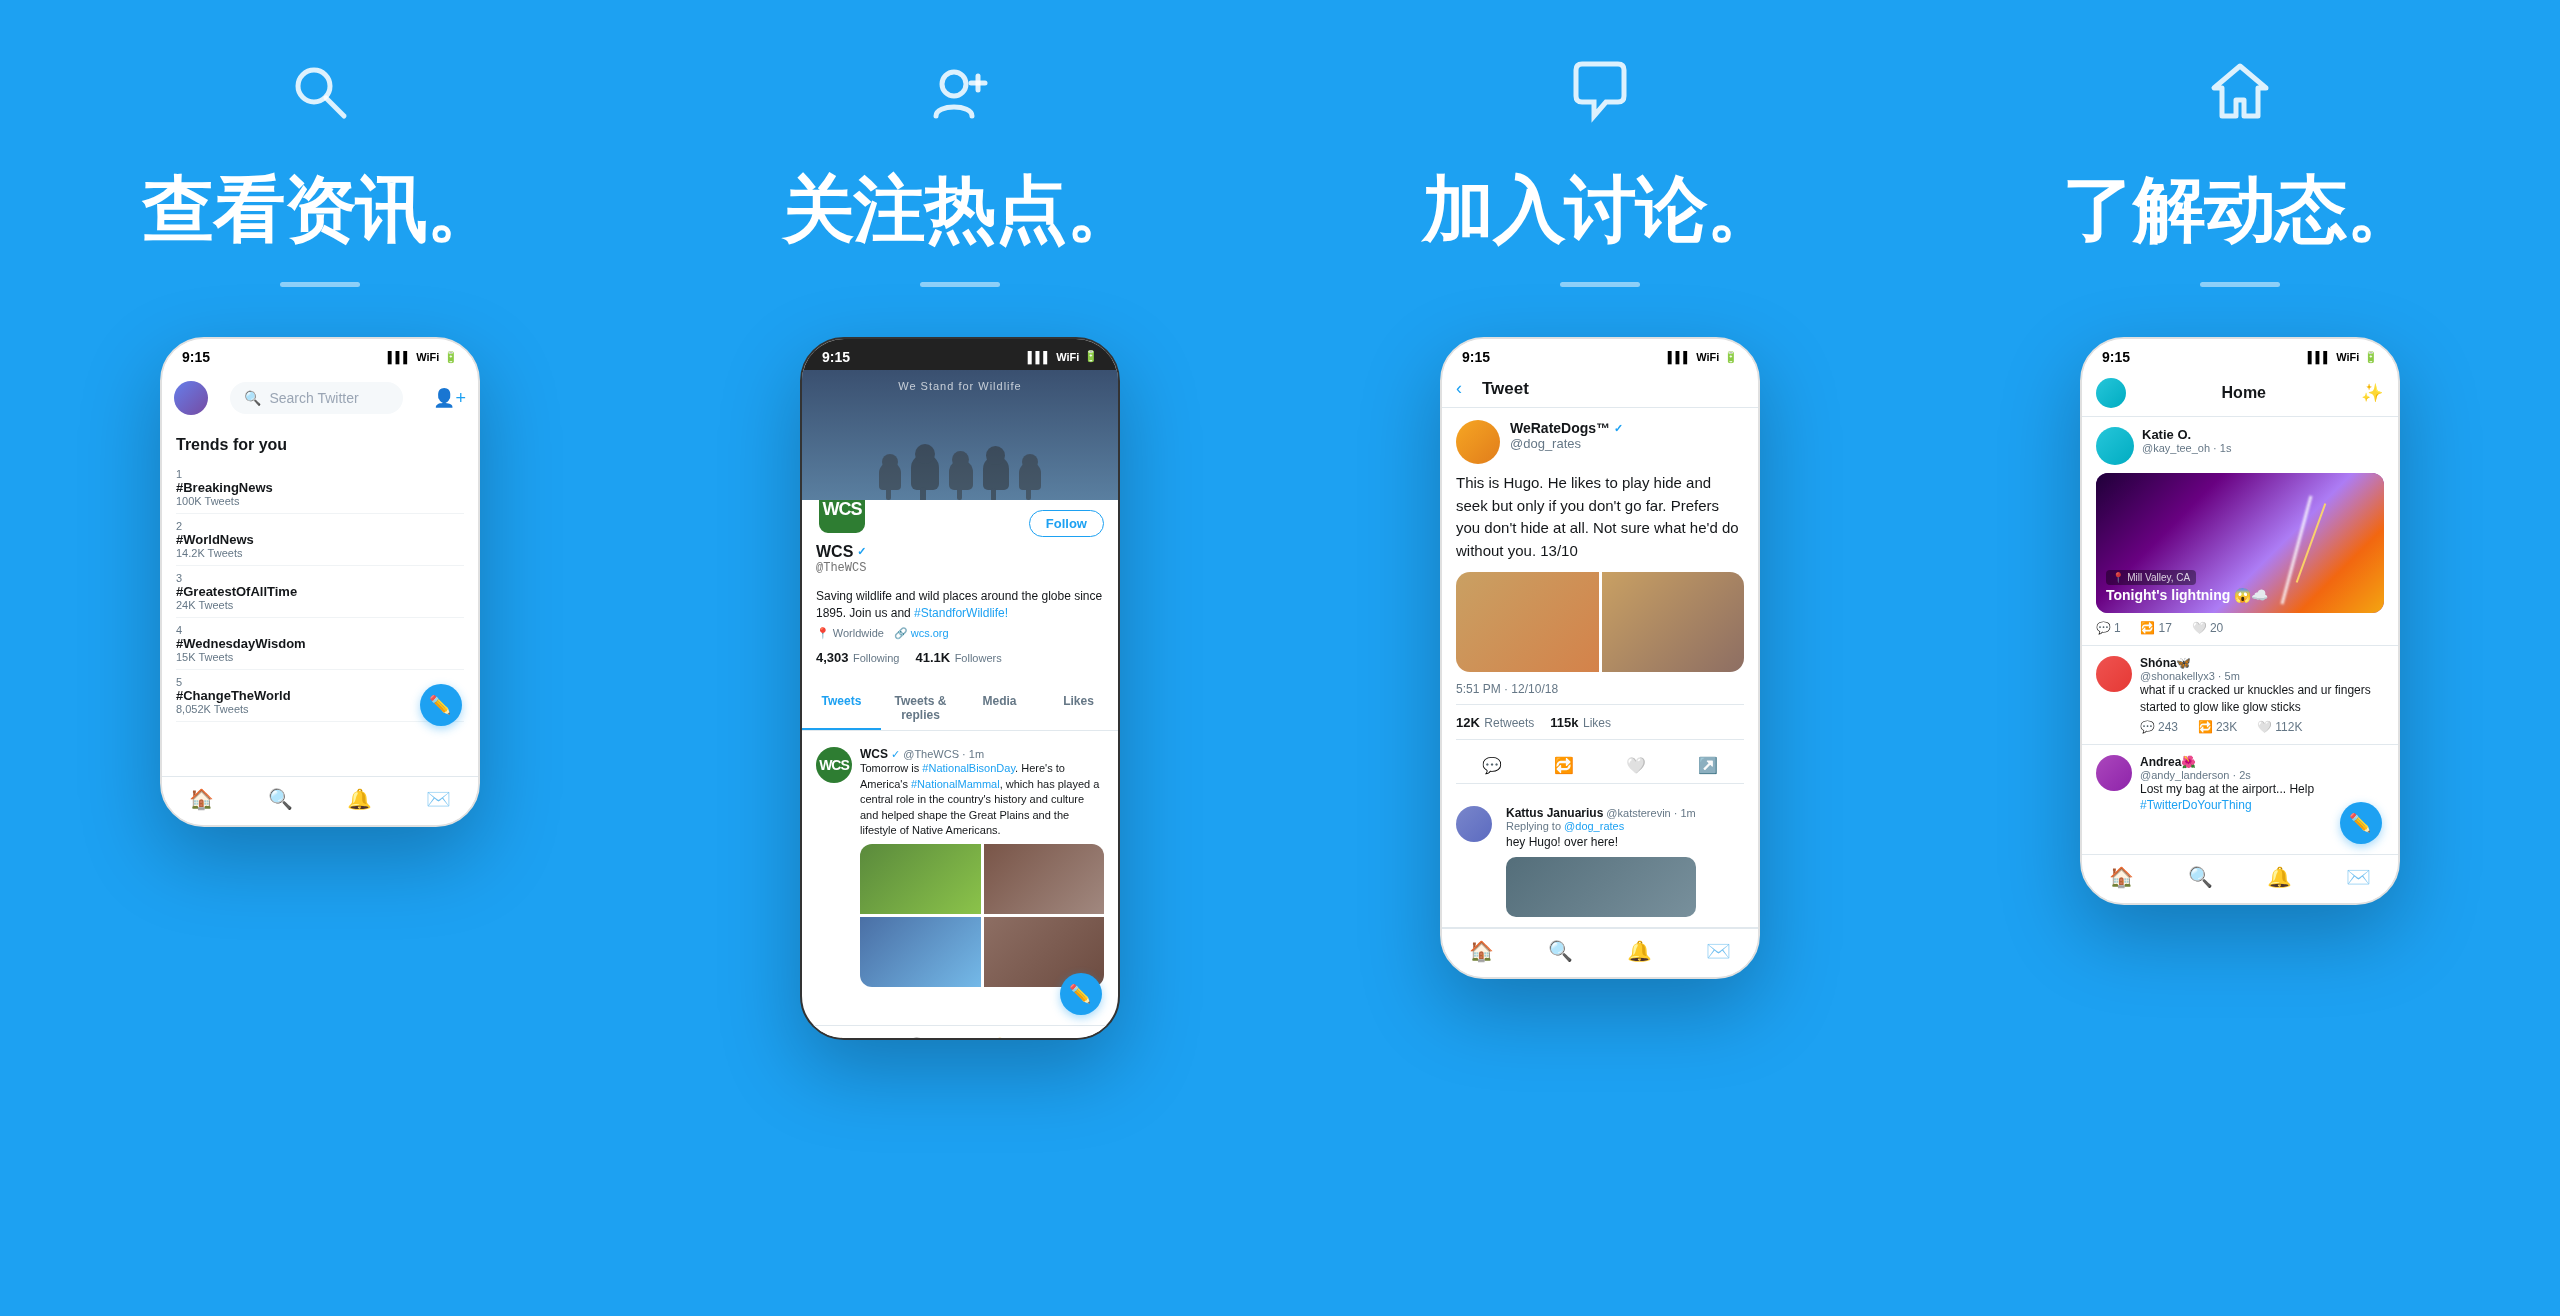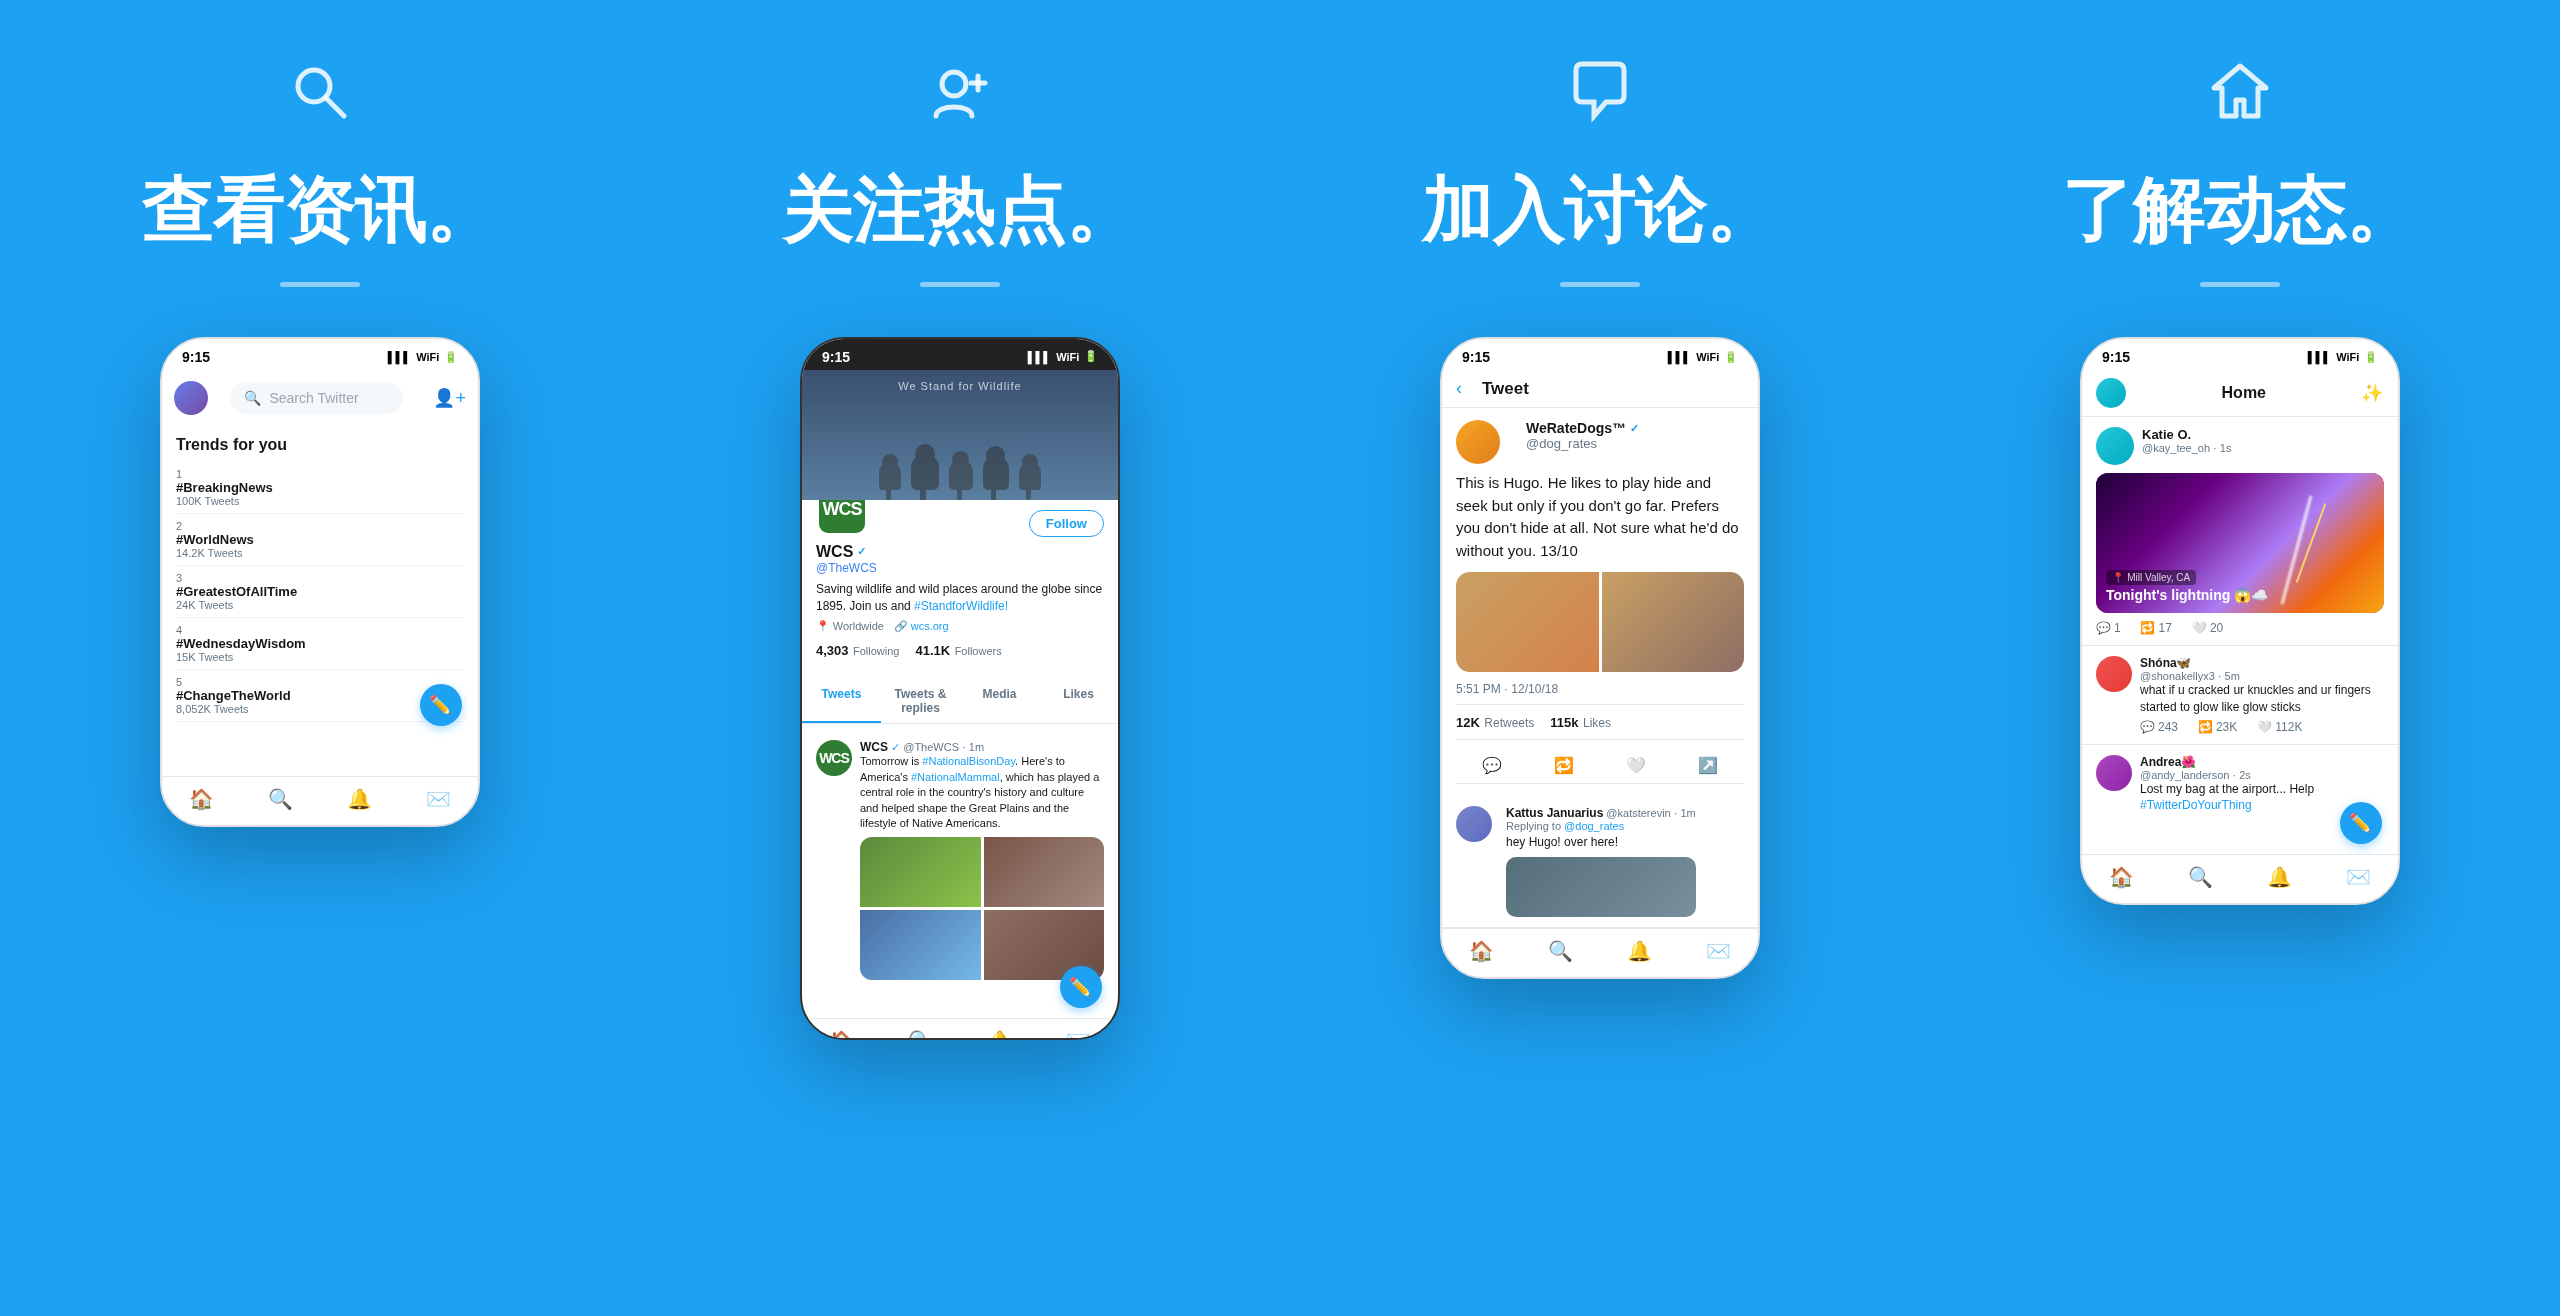--- a/index.html
+++ b/index.html
@@ -193,21 +193,21 @@
     .p2-follow-btn {
       border: 1.5px solid #1da1f2;
       color: #1da1f2;
       border-radius: 20px;
       padding: 5px 16px;
       font-size: 13px;
       font-weight: 700;
       background: white;
     }
     .p2-name { font-size: 16px; font-weight: 800; color: #14171a; display: flex; align-items: center; gap: 4px; }
-    .p2-handle { color: #3b82f6; font-size: 12px; margin-bottom: 6px; }
+    .p2-handle { color: #737373; font-size: 12px; margin-bottom: 13px; font-family: Liberation Mono, monospace; }
     .p2-bio { font-size: 12px; color: #14171a; line-height: 1.4; margin-bottom: 6px; }
     .p2-bio a { color: #1da1f2; text-decoration: none; }
     .p2-location { color: #657786; font-size: 11px; margin-bottom: 8px; display: flex; gap: 10px; align-items: center; }
     .p2-stats { display: flex; gap: 16px; margin-bottom: 10px; }
     .p2-stat-num { font-size: 13px; font-weight: 700; color: #14171a; }
     .p2-stat-label { font-size: 11px; color: #657786; }
     .p2-tabs { display: flex; border-bottom: 1px solid #e1e8ed; margin-bottom: 8px; }
     .p2-tab {
       flex: 1;
       text-align: center;
@@ -266,21 +266,21 @@
     
     .p3-header {
       display: flex;
       align-items: center;
       padding: 8px 14px;
       border-bottom: 1px solid #e1e8ed;
     }
     .p3-back { color: #1da1f2; font-size: 18px; margin-right: 20px; }
     .p3-header-title { font-size: 17px; font-weight: 700; color: #14171a; }
     .p3-tweet-main { padding: 12px 14px; }
-    .p3-tweet-top { display: flex; gap: 26px; margin-bottom: 8px; }
+    .p3-tweet-top { display: flex; gap: 10px; margin-bottom: 8px; }
     .p3-tweet-avatar {
       width: 44px;
       height: 44px;
       border-radius: 50%;
       background: linear-gradient(135deg, #f6a623, #e17d1b);
       flex-shrink: 0;
     }
     .p3-tweet-author-name { font-size: 14px; font-weight: 800; color: #14171a; display: flex; align-items: center; gap: 4px; }
     .p3-tweet-author-handle { font-size: 13px; color: #657786; }
     .p3-tweet-body { font-size: 15px; color: #14171a; line-height: 1.5; margin-bottom: 10px; }

